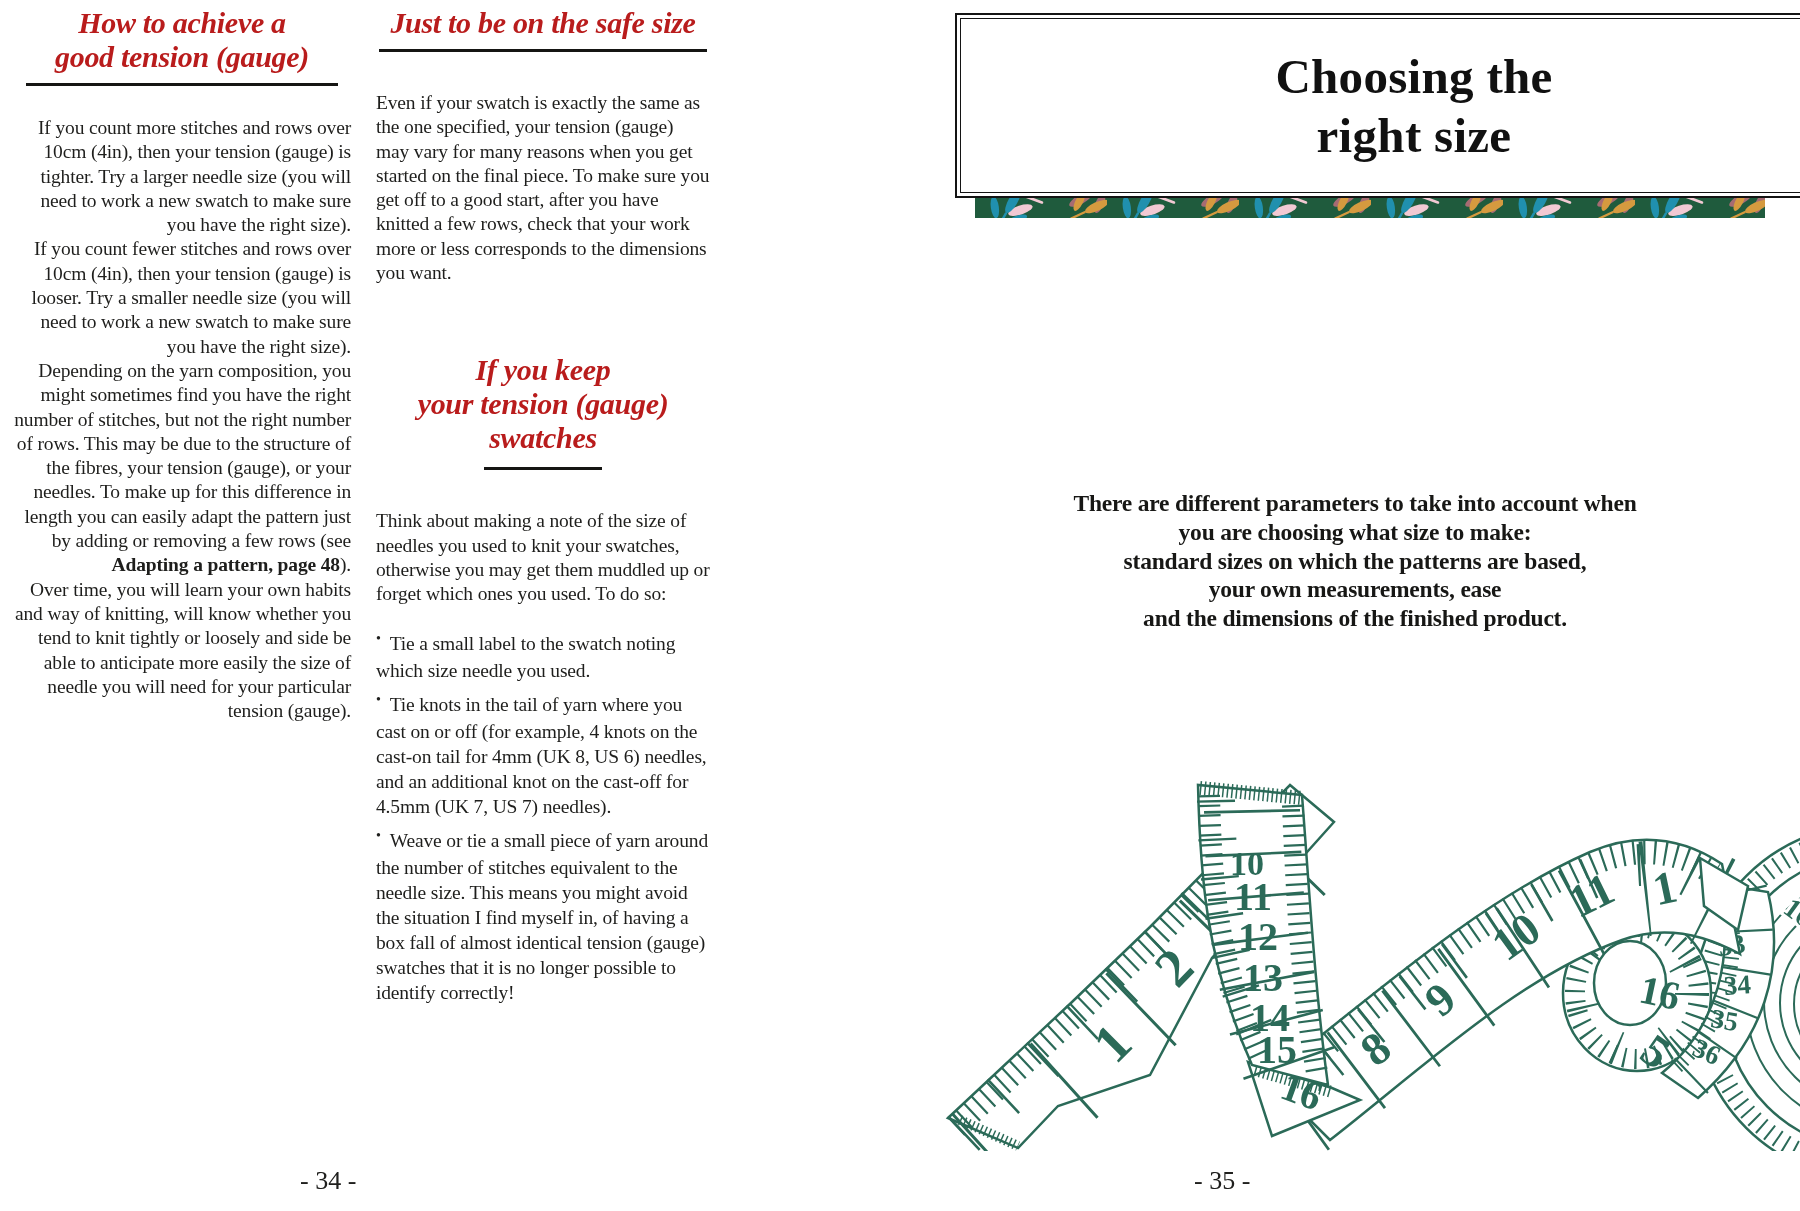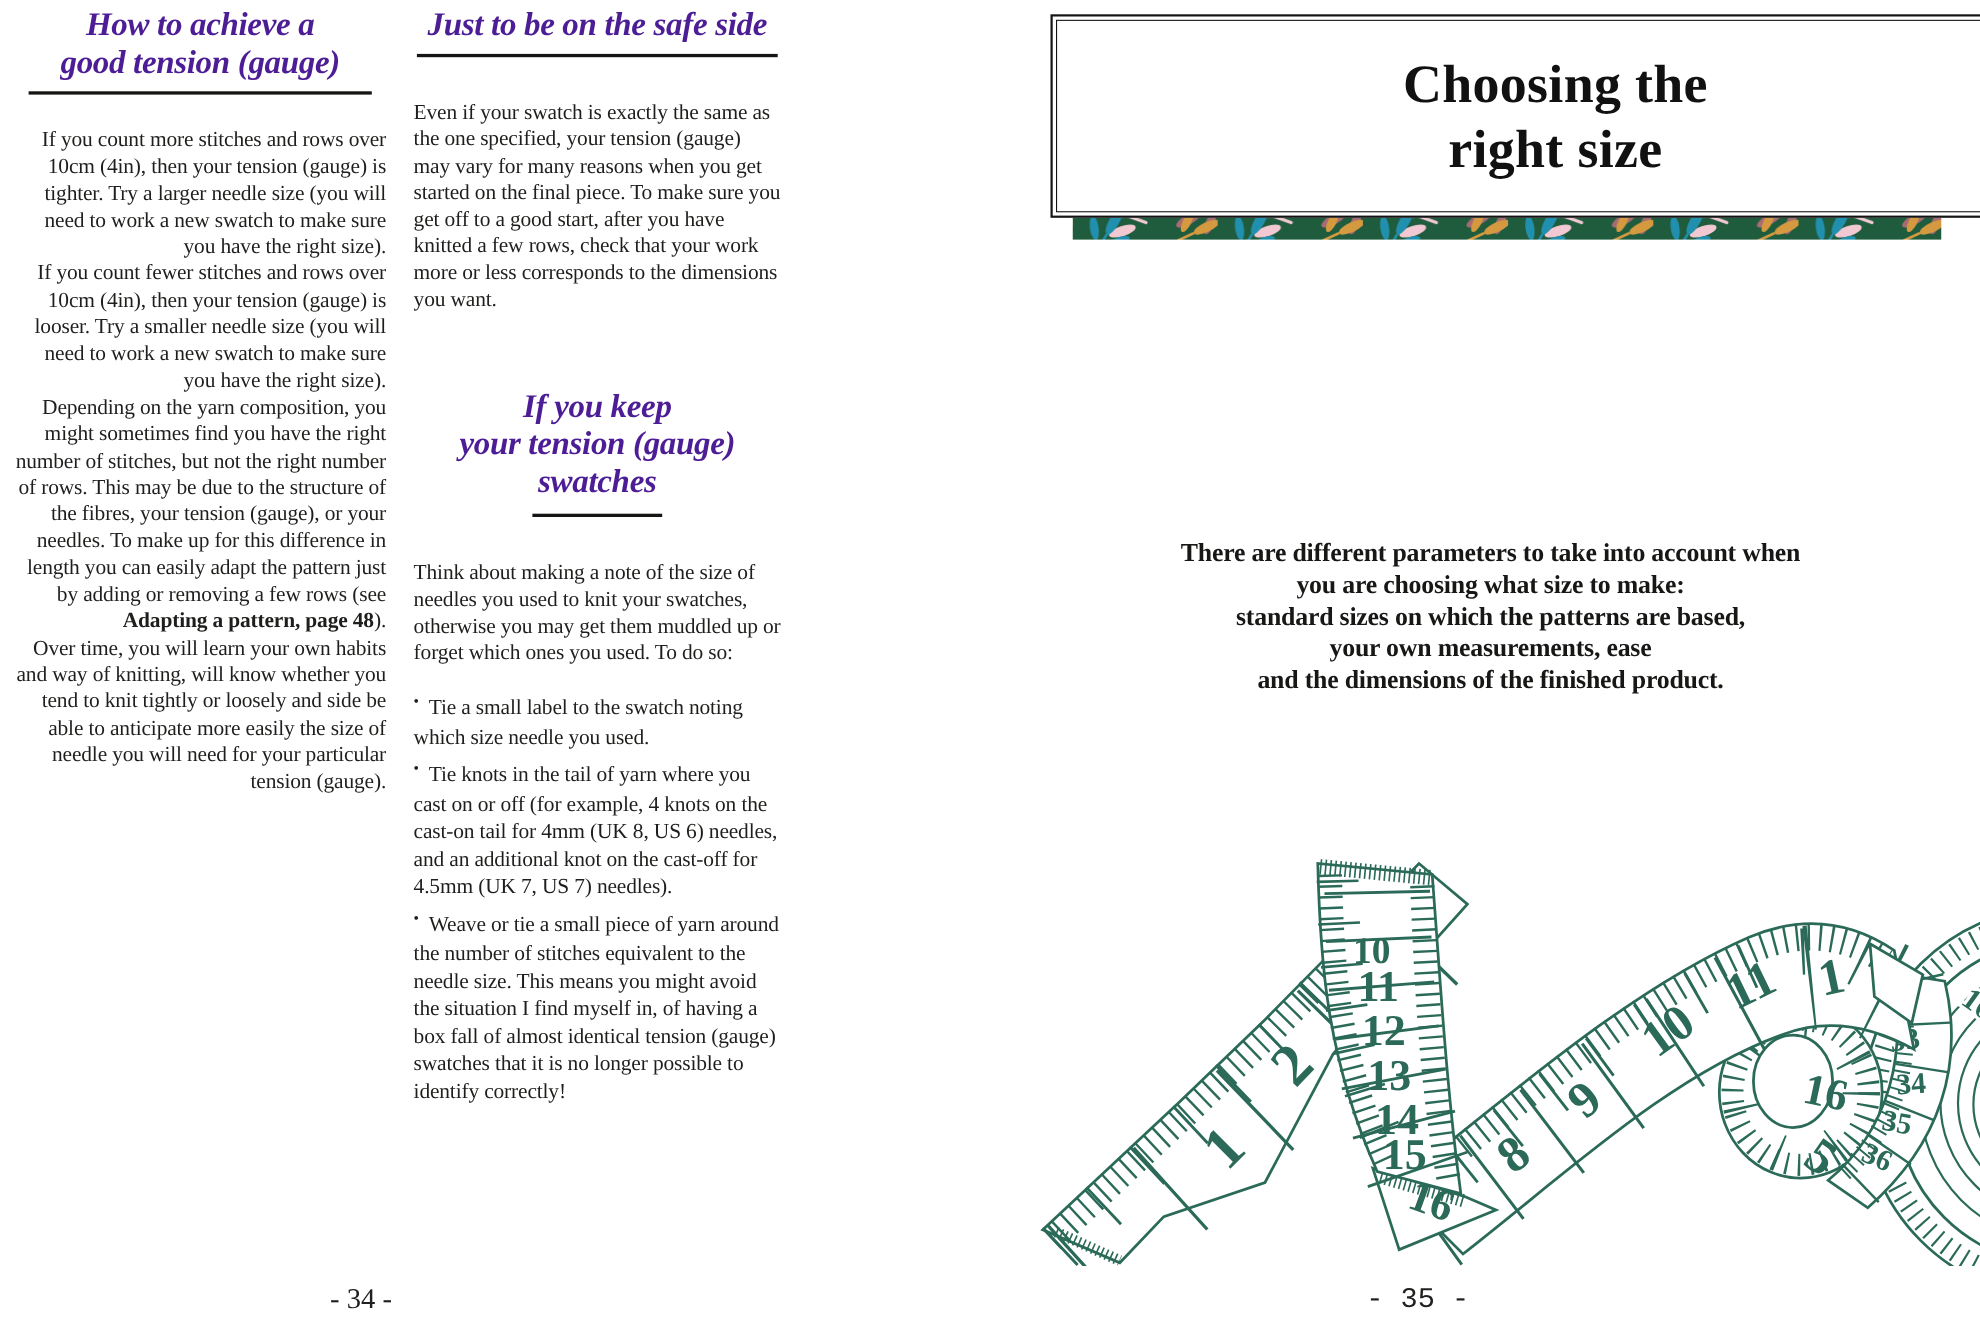--- a/index.html
+++ b/index.html
@@ -6,21 +6,21 @@
   body {
     width:1800px; height:1211px; position:relative; overflow:hidden;
     background:#ffffff; color:#1e1e1c;
     font-family:"Liberation Serif","DejaVu Serif",serif;
   }
   .col { position:absolute; }
   #col1 { left:13px; top:6px; width:338px; }
   #col2 { left:376px; top:6px; width:334px; }
   .colhead {
     font-size:30px; font-style:italic; font-weight:700; text-align:center;
-    line-height:34px; margin:0; letter-spacing:-0.3px; color:#4c1d95;
+    line-height:34px; margin:0; letter-spacing:-0.3px; color:#b91c1c;
   }
   .rule { border:none; border-top:3.5px solid #151513; margin:9px auto 0; }
   .rule-c1 { width:312px; }
   .rule-full { width:98%; }
   .rule-short { width:118px; margin-top:12px; }
   .body { font-size:19.5px; line-height:24.3px; letter-spacing:-0.15px; text-align:left; }
   .mt-body1 { margin-top:30px;text-align:right; }
   .mt-body2 { margin-top:39px; }
   .mt-head2 { margin-top:68px; }
   p { margin:0; }
@@ -38,21 +38,21 @@
     display:flex; flex-direction:column; align-items:center; justify-content:center;
   }
   .title-line { font-size:49px; font-weight:700; line-height:59px; letter-spacing:0.3px; color:#111; }
   #intro {
     position:absolute; left:885px; top:489px; width:940px; text-align:center;
     font-weight:700; font-size:23.5px; line-height:28.8px; letter-spacing:-0.2px; z-index:1; color:#171715;
   }
   #tape-wrap { position:absolute; left:900px; top:740px; width:900px; height:411px; z-index:0; }
   .pageno { position:absolute; top:1166px; width:220px; text-align:left; font-size:26px; color:#20201e; }
   #pn-left { left:300px; }
-  #pn-right { left:1242px;font-family:Liberation Mono, monospace; }
+  #pn-right { left:1194px; }
   
   .tp { fill:#ffffff; stroke:#2b6a58; stroke-width:2.5px; }
   .tk { fill:none; stroke:#2b6a58; }
   .num { fill:#2b6a58; font-family:"Liberation Serif","DejaVu Serif",serif; font-weight:700; text-anchor:middle; }
 </style>
 </head>
 <body>
 
 <div class="col" id="col1">
   <h2 class="colhead">
@@ -62,21 +62,21 @@
   <div class="rule rule-c1"></div>
   <div class="body mt-body1">
     <p>If you count more stitches and rows over 10cm (4in), then your tension (gauge) is tighter. Try a larger needle size (you will need to work a new swatch to make sure you have the right size).</p>
     <p>If you count fewer stitches and rows over 10cm (4in), then your tension (gauge) is looser. Try a smaller needle size (you will need to work a new swatch to make sure you have the right size).</p>
     <p><span>Depending on the yarn composition, you might sometimes find you have the right number of stitches, but not the right number of rows. This may be due to the structure of the fibres, your tension (gauge), or your needles. To make up for this difference in length you can easily adapt the pattern just by adding or removing a few rows (see </span><b>Adapting a pattern, page 48</b><span>).</span></p>
     <p>Over time, you will learn your own habits and way of knitting, will know whether you tend to knit tightly or loosely and side be able to anticipate more easily the size of needle you will need for your particular tension (gauge).</p>
   </div>
 </div>
 
 <div class="col" id="col2">
-  <h2 class="colhead">Just to be on the safe side</h2>
+  <h2 class="colhead">Just to be on the safe size</h2>
   <div class="rule rule-full"></div>
   <div class="body mt-body2">
     <p>Even if your swatch is exactly the same as the one specified, your tension (gauge) may vary for many reasons when you get started on the final piece. To make sure you get off to a good start, after you have knitted a few rows, check that your work more or less corresponds to the dimensions you want.</p>
   </div>
   <h2 class="colhead mt-head2">
     <span style="display:block">If you keep</span>
     <span style="display:block">your tension (gauge)</span>
     <span style="display:block">swatches</span>
   </h2>
   <div class="rule rule-short"></div>

